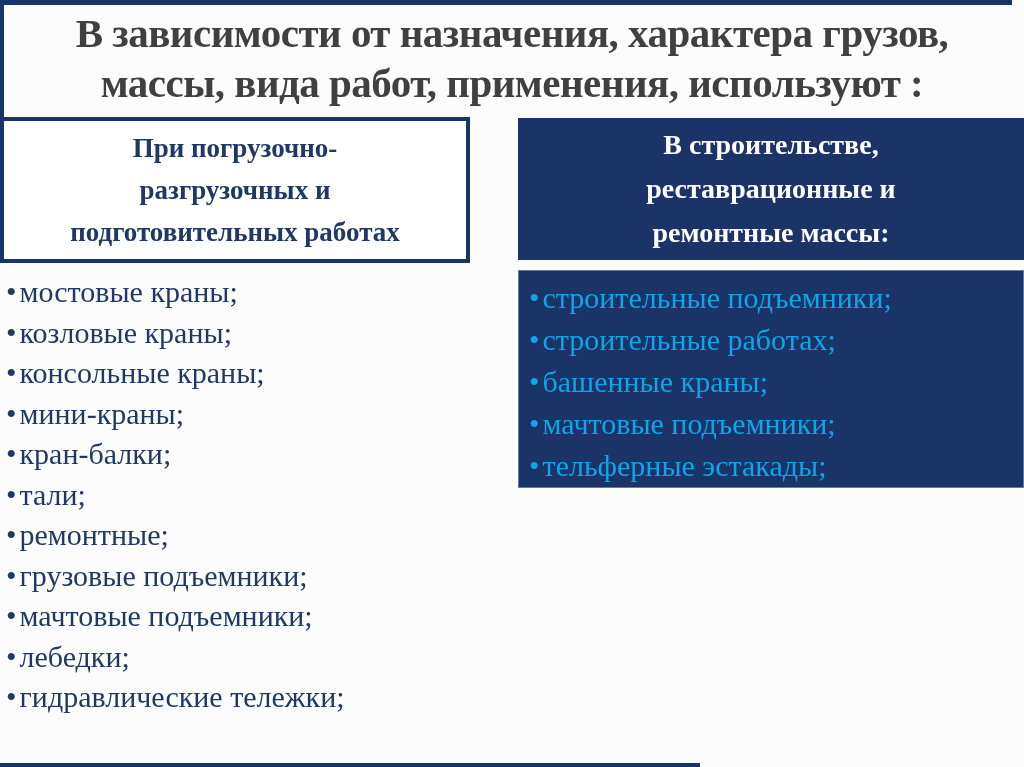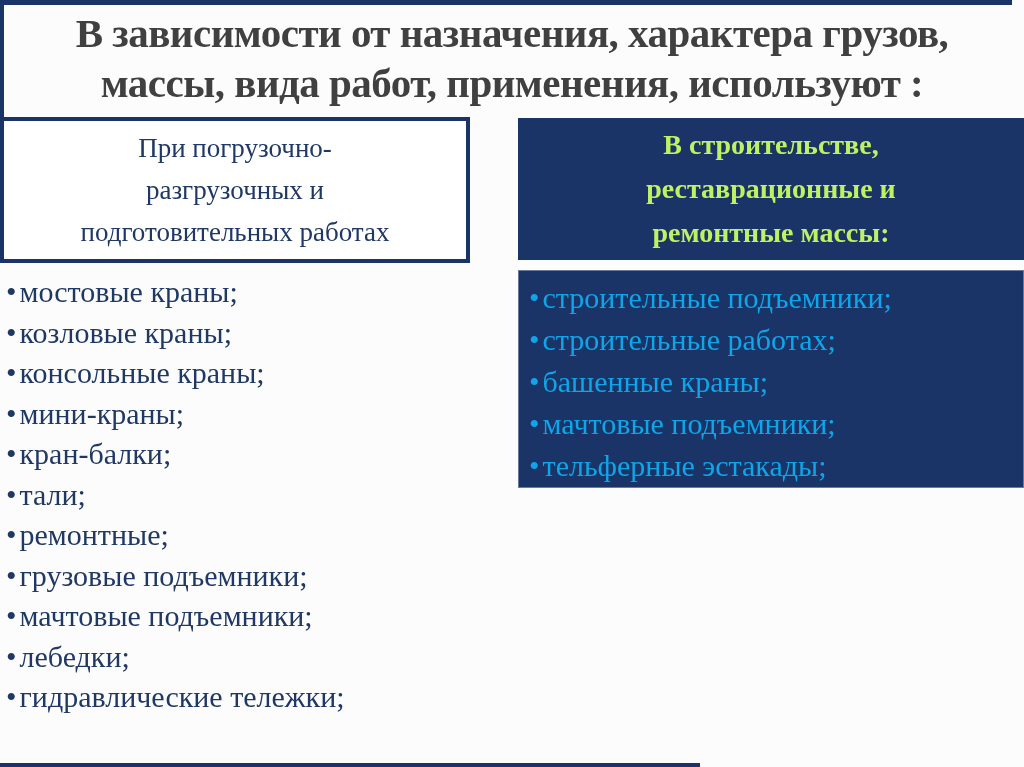--- a/index.html
+++ b/index.html
@@ -41,33 +41,33 @@
     position: absolute; left: 0; top: 117px;
     width: 470px; height: 146px;
     background: #ffffff;
     border: 4px solid #1a3468;
     box-sizing: border-box;
     display: flex; align-items: center; justify-content: center;
   }
   .left-header-text {
     text-align: center;
     color: #1f3864;
-    font-weight: normal;
+    font-weight: bold;
     font-size: 27px;
     line-height: 42px;
   }
   .right-header-box {
     position: absolute; left: 518px; top: 118px;
     width: 506px; height: 142px;
     background: #1a3468;
     display: flex; align-items: center; justify-content: center;
   }
   .right-header-text {
     text-align: center;
-    color: #bef264;
+    color: #ffffff;
     font-weight: bold;
     font-size: 28px;
     line-height: 44px;
   }
   .left-list {
     position: absolute; left: 6px; top: 272px;
     width: 470px;
     color: #1f3864;
     font-size: 30px;
     line-height: 40.5px;

